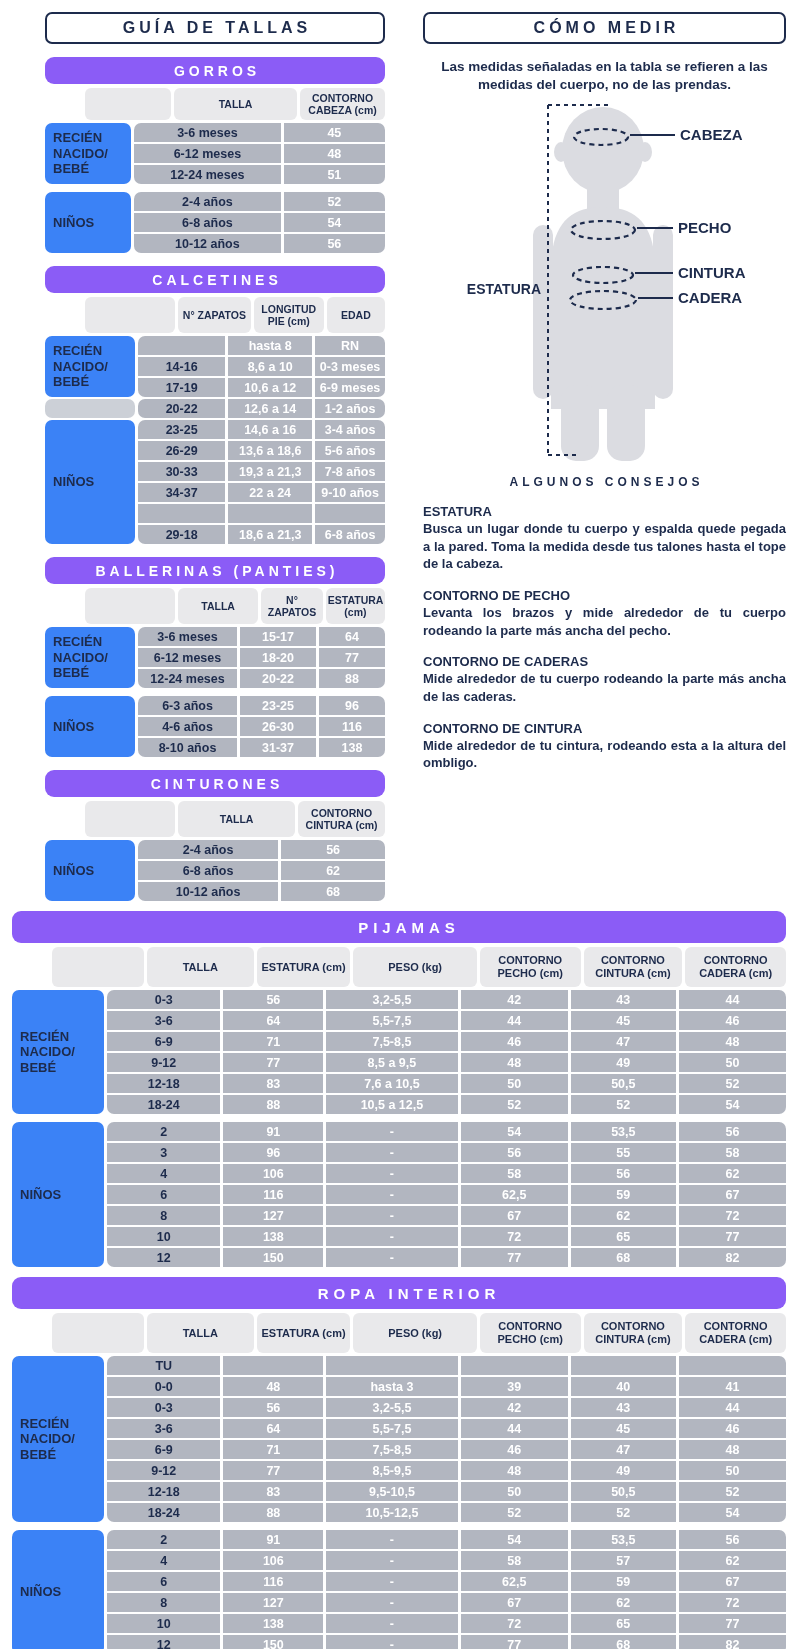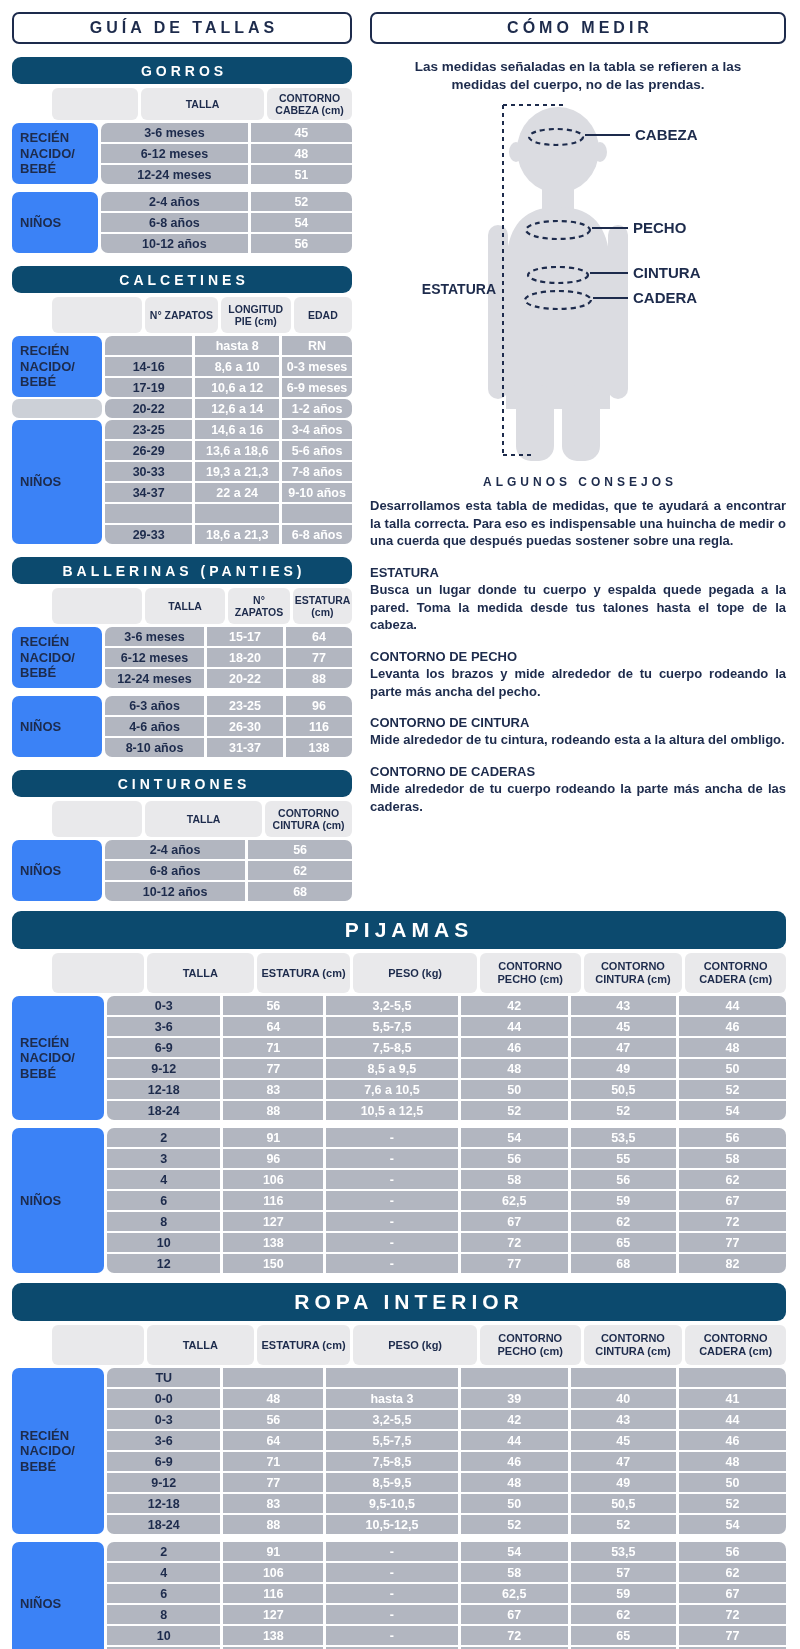--- a/index.html
+++ b/index.html
@@ -1,32 +1,32 @@
 <!DOCTYPE html>
 <html><head>
 <meta charset="utf-8">
 <style>
   html,body{margin:0;padding:0;background:#fff;}
   .page{width:800px;height:1649px;overflow:hidden;background:#fff;
         font-family:"Liberation Sans", sans-serif;color:#1d2b4c;}
-  .top{display:flex;padding:12px 14px 0 12px;gap:18px;}
+  .top{display:flex;padding:12px 14px 0 12px;gap:38px;margin-left:33px;}
   .col-left{width:340px;flex:none;}
   .col-right{flex:1;min-width:0;}
 
   .titlebox{border:2px solid #1d2b4c;border-radius:7px;height:28px;
     display:flex;align-items:center;justify-content:center;
     font-weight:bold;font-size:16px;letter-spacing:4px;text-indent:4px;color:#1d2b4c;}
 
   
   .table{--labelw:88px;--cols:1fr 1fr;}
-  .band{background:#0c4a6e;color:#fff;border-radius:9px;height:27px;
+  .band{background:#8b5cf6;color:#fff;border-radius:9px;height:27px;
     display:flex;align-items:center;justify-content:center;
     font-weight:bold;font-size:14px;letter-spacing:4px;text-indent:4px;margin:13px 0 4px 0;}
   .big{padding:0 14px 0 12px;}
-  .big .band{height:38px;font-size:21px;letter-spacing:5px;margin-top:10px;padding-left:16px;}
+  .big .band{height:32px;font-size:15px;letter-spacing:5px;margin-top:10px;padding-left:16px;}
   .thead{display:grid;grid-template-columns:var(--labelw) var(--cols);gap:3px;margin-bottom:3px;padding-left:40px;}
   .chip{background:#e9e9eb;border-radius:6px;min-height:28px;
     display:flex;align-items:center;justify-content:center;text-align:center;
     color:#1d2b4c;font-weight:bold;font-size:10.5px;line-height:1.15;padding:2px 2px;}
   .t-calcetines .chip,.t-ballerinas .chip,.t-cinturones .chip{min-height:32px;}
   .big .chip{min-height:36px;font-size:11px;}
   .tgroup{display:grid;grid-template-columns:var(--labelw) 1fr;gap:3px;margin-bottom:8px;}
   .t-calcetines .tgroup{margin-bottom:2px;}
   .t-cinturones .tgroup{margin-bottom:0;}
   .tlabel{background:#3b82f6;border-radius:7px;display:flex;align-items:center;
@@ -171,21 +171,21 @@
                 <div class="cell first">34-37</div>
                 <div class="cell">22 a 24</div>
                 <div class="cell">9-10 años</div>
               </div>
               <div class="trow">
                 <div class="cell first"></div>
                 <div class="cell"></div>
                 <div class="cell"></div>
               </div>
               <div class="trow">
-                <div class="cell first">29-33</div>
+                <div class="cell first">29-18</div>
                 <div class="cell">18,6 a 21,3</div>
                 <div class="cell">6-8 años</div>
               </div>
             </div>
           </div>
         </div>
       <div class="table t-ballerinas">
           <div class="band">BALLERINAS (PANTIES)</div>
           <div class="thead">
             <div class="chip empty"></div>
@@ -304,37 +304,36 @@
         <g fill="#1d2b4c" font-family="Liberation Sans, sans-serif" font-weight="bold" font-size="15">
           <text x="257" y="43">CABEZA</text>
           <text x="255" y="136">PECHO</text>
           <text x="255" y="181">CINTURA</text>
           <text x="255" y="206">CADERA</text>
           <text x="118" y="197" text-anchor="end" font-size="14">ESTATURA</text>
         </g>
       </svg>
 
       <div class="consejos-h">ALGUNOS CONSEJOS</div>
-      <p class="cpara">Desarrollamos esta tabla de medidas, que te ayudará a encontrar la talla correcta. Para eso es indispensable una huincha de medir o una cuerda que después puedas sostener sobre una regla.</p>
 
       <div class="citem">
         <div class="ch">ESTATURA</div>
         <p class="cp">Busca un lugar donde tu cuerpo y espalda quede pegada a la pared. Toma la medida desde tus talones hasta el tope de la cabeza.</p>
       </div>
       <div class="citem">
         <div class="ch">CONTORNO DE PECHO</div>
         <p class="cp">Levanta los brazos y mide alrededor de tu cuerpo rodeando la parte más ancha del pecho.</p>
       </div>
       <div class="citem">
+        <div class="ch">CONTORNO DE CADERAS</div>
+        <p class="cp">Mide alrededor de tu cuerpo rodeando la parte más ancha de las caderas.</p>
+      </div>
+      <div class="citem">
         <div class="ch">CONTORNO DE CINTURA</div>
         <p class="cp">Mide alrededor de tu cintura, rodeando esta a la altura del ombligo.</p>
-      </div>
-      <div class="citem">
-        <div class="ch">CONTORNO DE CADERAS</div>
-        <p class="cp">Mide alrededor de tu cuerpo rodeando la parte más ancha de las caderas.</p>
       </div>
     </div>
   </div>
 
   <div class="table big t-pijamas">
       <div class="band">PIJAMAS</div>
       <div class="thead">
         <div class="chip empty"></div>
         <div class="chip">TALLA</div>
         <div class="chip">ESTATURA (cm)</div>

